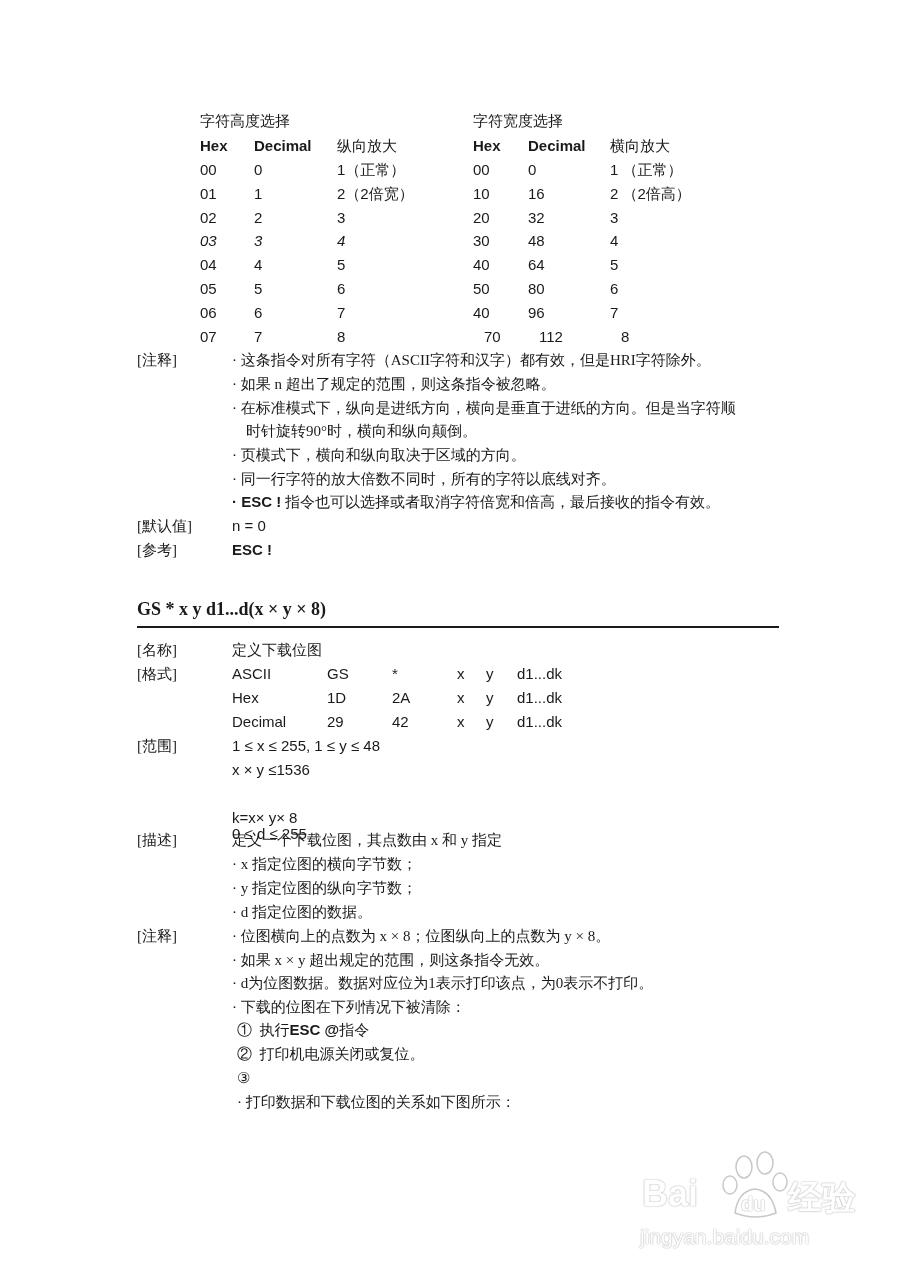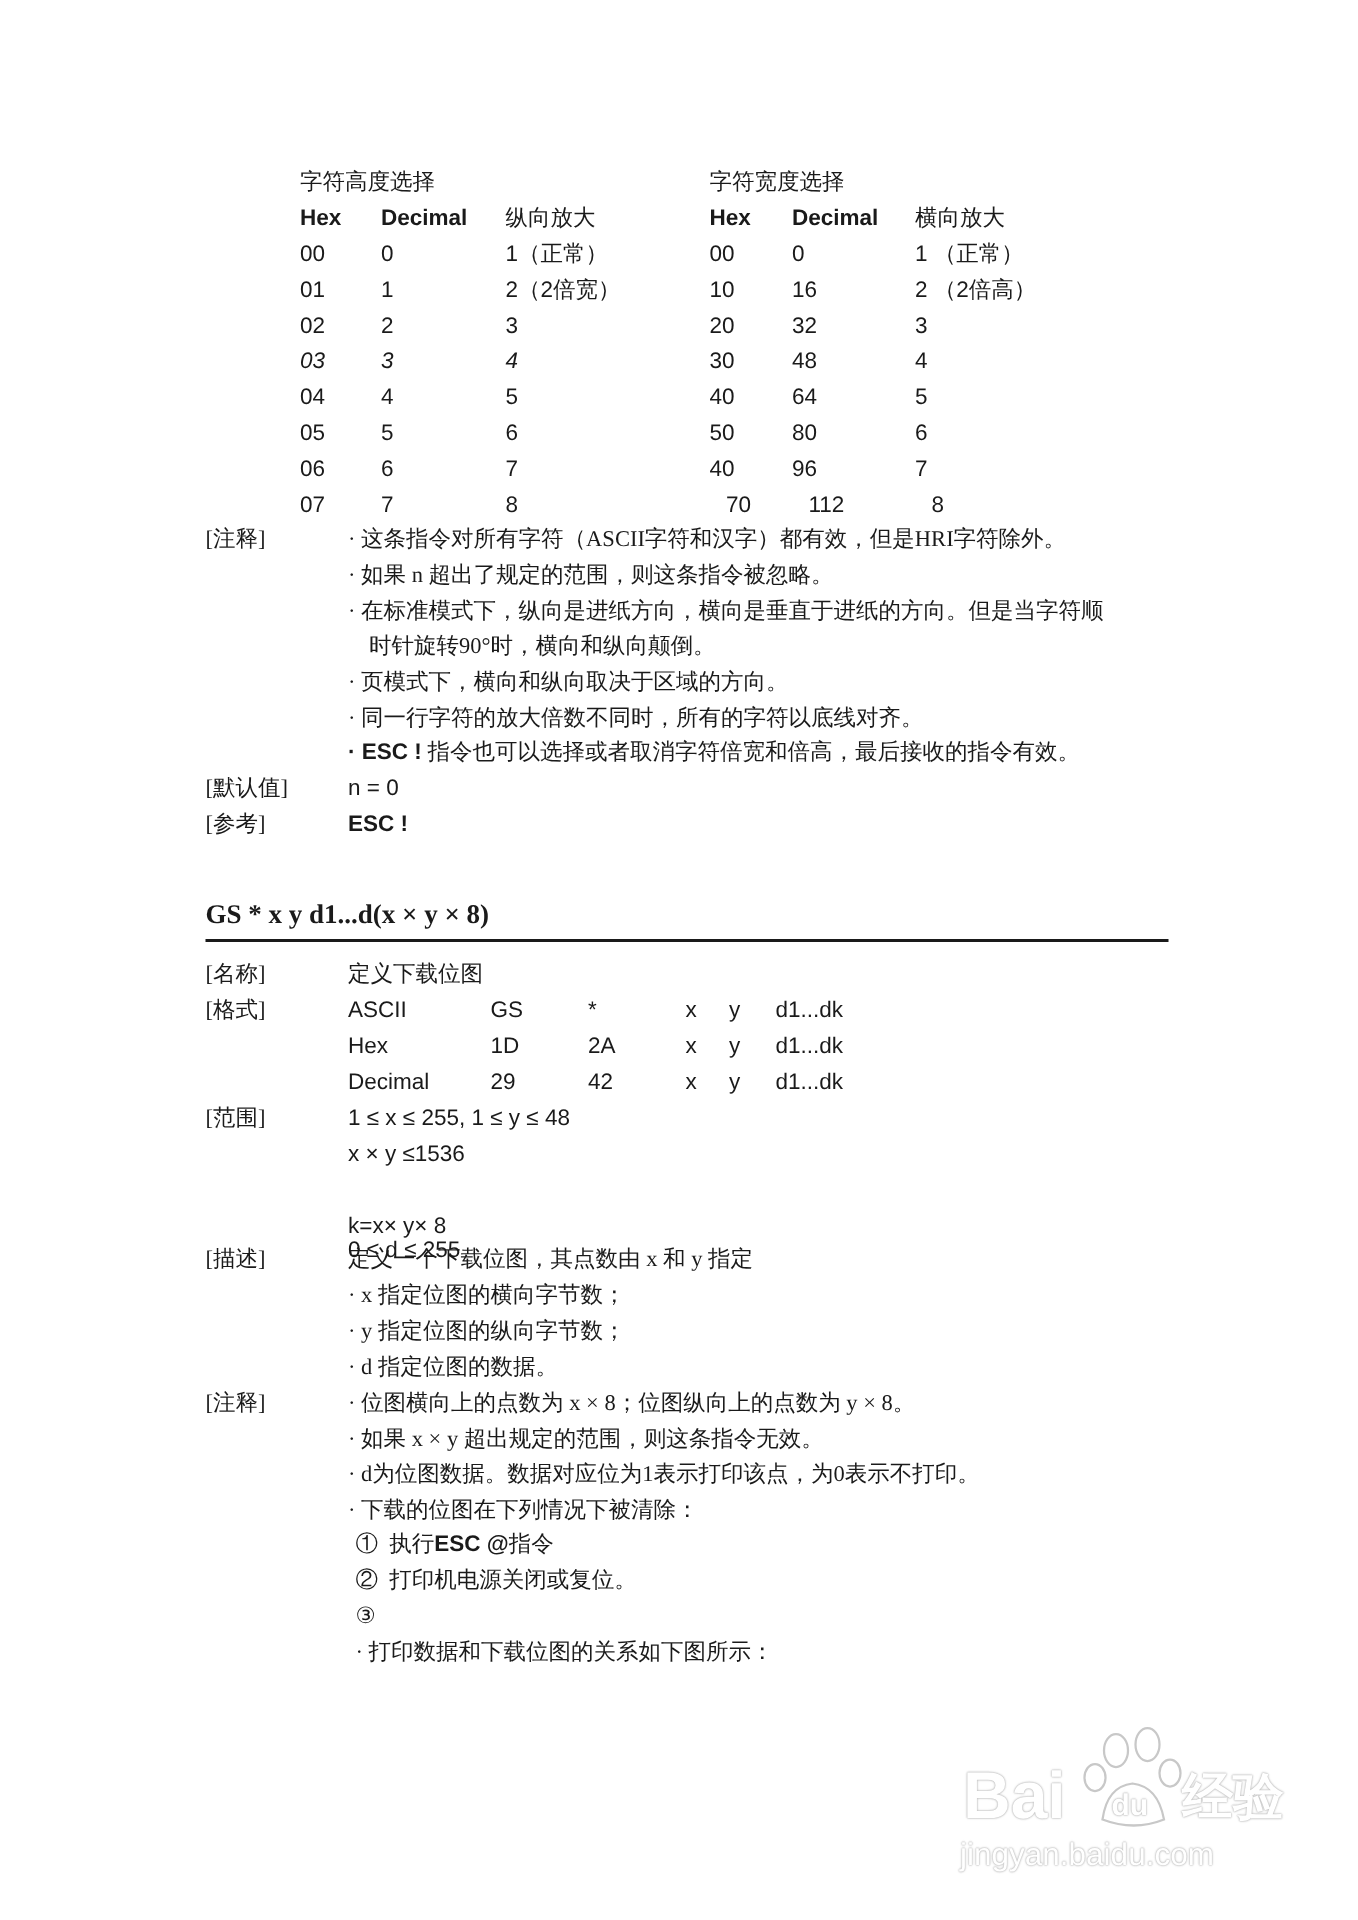--- a/index.html
+++ b/index.html
@@ -210,17 +210,17 @@
 <div class="watermark">
   <svg width="220" height="110" viewBox="0 0 220 110" style="position:absolute;left:0;top:0;">
     <g fill="#fff" stroke="#c8c8c8" stroke-width="1.5">
       <ellipse cx="104" cy="22" rx="8" ry="11"></ellipse>
       <ellipse cx="125" cy="18" rx="8" ry="11"></ellipse>
       <ellipse cx="90" cy="40" rx="7" ry="9"></ellipse>
       <ellipse cx="140" cy="37" rx="7" ry="9"></ellipse>
       <path d="M95 68 Q98 46 115 44 Q132 46 136 68 Q116 76 95 68 Z"></path>
     </g>
   </svg>
-  <div class="wm-text" style="left:2px; top:28px; font-size:44px;">Bai</div>
+  <div class="wm-text" style="left:2px; top:28px; font-size:36px;">Bai</div>
   <div class="wm-text" style="left:101px; top:48px; font-size:20px;">du</div>
   <div class="wm-text" style="left:148px; top:30px; font-size:34px;">经验</div>
   <div class="wm-text" style="left:0px; top:80px; font-size:21px; font-weight:normal;">jingyan.baidu.com</div>
 </div>
 
 </body></html>

